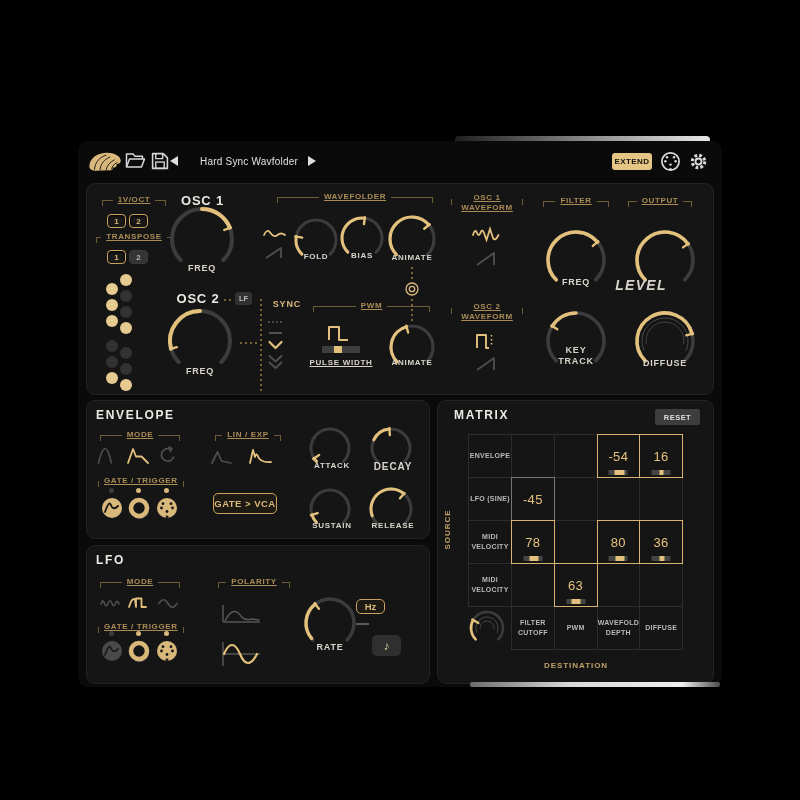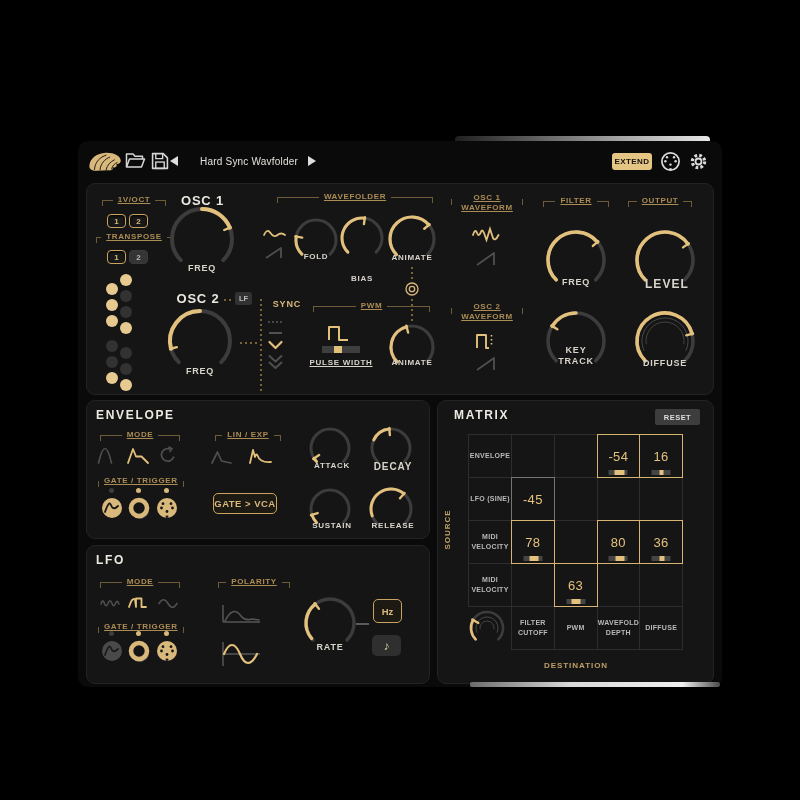--- a/index.html
+++ b/index.html
@@ -174,21 +174,21 @@
           <path d="M12.86 41.14 A20 20 0 1 1 41.14 41.14" stroke="#3c3c3c" stroke-width="3" fill="none" stroke-linecap="round"></path>
           <path d="M12.86 41.14 A20 20 0 0 1 7.30 23.53" stroke="#e3c17d" stroke-width="3" fill="none" stroke-linecap="round"></path>
           <line x1="6.319037186743632" y1="23.35338826899446" x2="13.212691457829088" y2="24.568925512662975" stroke="#e3c17d" stroke-width="2.4" stroke-linecap="round"></line>
         </svg></div>
   <div class="lbl" style="left:213px;top:111px;width:50px;font-size:8px;">FOLD</div>
   <div class="knob" style="left: 257px; top: 70px; height: 54px; width: 54px;"><svg width="54" height="54" viewBox="0 0 54 54">
           <path d="M12.86 41.14 A20 20 0 1 1 41.14 41.14" stroke="#3c3c3c" stroke-width="3" fill="none" stroke-linecap="round"></path>
           <path d="M12.86 41.14 A20 20 0 0 1 29.78 7.19" stroke="#e3c17d" stroke-width="3" fill="none" stroke-linecap="round"></path>
           <line x1="29.922635120161374" y1="6.204370556427023" x2="28.948423413440917" y2="13.136247037618014" stroke="#e3c17d" stroke-width="2.4" stroke-linecap="round"></line>
         </svg></div>
-  <div class="lbl" style="left:259px;top:110px;width:50px;font-size:8px;margin-top:23px;">BIAS</div>
+  <div class="lbl" style="left:259px;top:110px;width:50px;font-size:8px;">BIAS</div>
   <div class="knob" style="left: 305px; top: 69px; height: 58px; width: 58px;"><svg width="58" height="58" viewBox="0 0 58 58">
           <path d="M13.44 44.56 A22 22 0 1 1 44.56 44.56" stroke="#3c3c3c" stroke-width="3.2" fill="none" stroke-linecap="round"></path>
           <path d="M13.44 44.56 A22 22 0 1 1 45.85 14.86" stroke="#e3c17d" stroke-width="3.2" fill="none" stroke-linecap="round"></path>
           <line x1="46.61902219173649" y1="14.215884977209594" x2="41.256711089903646" y2="18.715398245015372" stroke="#e3c17d" stroke-width="2.4" stroke-linecap="round"></line>
         </svg></div>
   <div class="lbl" style="left:309px;top:112px;width:50px;font-size:8px;">ANIMATE</div>
 
   <div class="vdots" style="left:333px;top:126px;height:12px;"></div>
   <svg class="abs" style="left:326px;top:140px;" width="16" height="16" viewBox="0 0 16 16">
     <circle cx="8" cy="8" r="6" fill="none" stroke="#d9b87c" stroke-width="1.3"></circle>
@@ -268,21 +268,21 @@
   <div class="bh" style="left:550px;top:56px;width:64px;">
     <i class="l"></i>
         <span>OUTPUT</span>
         <i class="r"></i>
       </div>
   <div class="knob" style="left: 552px; top: 84px; height: 70px; width: 70px;"><svg width="70" height="70" viewBox="0 0 70 70">
           <path d="M15.20 54.80 A28 28 0 1 1 54.80 54.80" stroke="#3c3c3c" stroke-width="3.6" fill="none" stroke-linecap="round"></path>
           <path d="M15.20 54.80 A28 28 0 1 1 57.94 18.94" stroke="#e3c17d" stroke-width="3.6" fill="none" stroke-linecap="round"></path>
           <line x1="58.75540928438076" y1="18.36628334581966" x2="53.02134497435782" y2="22.381318400276985" stroke="#e3c17d" stroke-width="2.4" stroke-linecap="round"></line>
         </svg></div>
-  <div class="lbl" style="left:559px;top:136px;width:60px;font-size:12px;">LEVEL</div>
+  <div class="lbl" style="left:533px;top:136px;width:60px;font-size:14px;font-style:italic;">LEVEL</div>
   <div class="knob" style="left: 552px; top: 165px; height: 70px; width: 70px;"><svg width="70" height="70" viewBox="0 0 70 70">
           <path d="M15.20 54.80 A28 28 0 1 1 54.80 54.80" stroke="#3c3c3c" stroke-width="3.6" fill="none" stroke-linecap="round"></path>
           <path d="M14.15 44.72 A23 23 0 1 1 55.85 44.72" stroke="#4a4a4a" stroke-width="1" fill="none"></path>
           <path d="M16.29 38.30 A19 19 0 1 1 53.71 38.30" stroke="#434343" stroke-width="1" fill="none"></path>
           <path d="M15.20 54.80 A28 28 0 1 1 62.05 27.75" stroke="#e3c17d" stroke-width="3.6" fill="none" stroke-linecap="round"></path>
           <line x1="63.011848962382984" y1="27.4942476920269" x2="56.2503681783595" y2="29.305981007744542" stroke="#e3c17d" stroke-width="2.4" stroke-linecap="round"></line>
         </svg></div>
   <div class="lbl" style="left:557px;top:217px;width:60px;font-size:9px;">DIFFUSE</div>
 
   <div class="panel" style="left:8px;top:259px;width:344px;height:139px;"></div>
@@ -427,21 +427,21 @@
     <path d="M5 14 C10 2 16 2 21 14 C26 26 32 26 38 14" fill="none" stroke="#e3c17d" stroke-width="2.2" stroke-linecap="round"></path>
       </svg>
 
   <div class="knob" style="left: 221px; top: 451px; height: 62px; width: 62px;"><svg width="62" height="62" viewBox="0 0 62 62">
           <path d="M14.03 47.97 A24 24 0 1 1 47.97 47.97" stroke="#3c3c3c" stroke-width="3.4" fill="none" stroke-linecap="round"></path>
           <path d="M12.61 46.43 A24 24 0 0 1 16.22 12.09" stroke="#e3c17d" stroke-width="3.4" fill="none" stroke-linecap="round"></path>
           <line x1="15.608463116858545" y1="11.29973115983195" x2="19.91809344413815" y2="16.815806435079004" stroke="#e3c17d" stroke-width="2.4" stroke-linecap="round"></line>
         </svg></div>
   <div class="abs" style="left:278px;top:482px;width:13px;height:2px;background:#5a5a5a;"></div>
   <div class="lbl" style="left:222px;top:501px;width:60px;font-size:9px;">RATE</div>
-  <div class="goldbtn" style="left:295px;top:458px;width:29px;height:24px;font-size:9.5px;">Hz</div>
+  <div class="goldbtn" style="left:278px;top:458px;width:29px;height:15px;font-size:9.5px;">Hz</div>
   <div class="abs" style="left:294px;top:494px;width:29px;height:21px;background:#2f2f2f;border-radius:5px;color:#d9c9a4;font-size:12px;display:flex;align-items:center;justify-content:center;">♪</div>
 
   <div class="panel" style="left:359px;top:259px;width:277px;height:284px;"></div>
   <div class="ptitle" style="left:376px;top:267px;">MATRIX</div>
   <div class="abs" style="left:577px;top:268px;width:45px;height:16px;background:#3d3d3d;color:#dedede;font-size:7.5px;font-weight:bold;letter-spacing:.06em;border-radius:2px;display:flex;align-items:center;justify-content:center;">RESET</div>
 
   <div id="matrix-grid">
         <div class="mc">
           <div class="mlab">ENVELOPE</div>
         </div>

